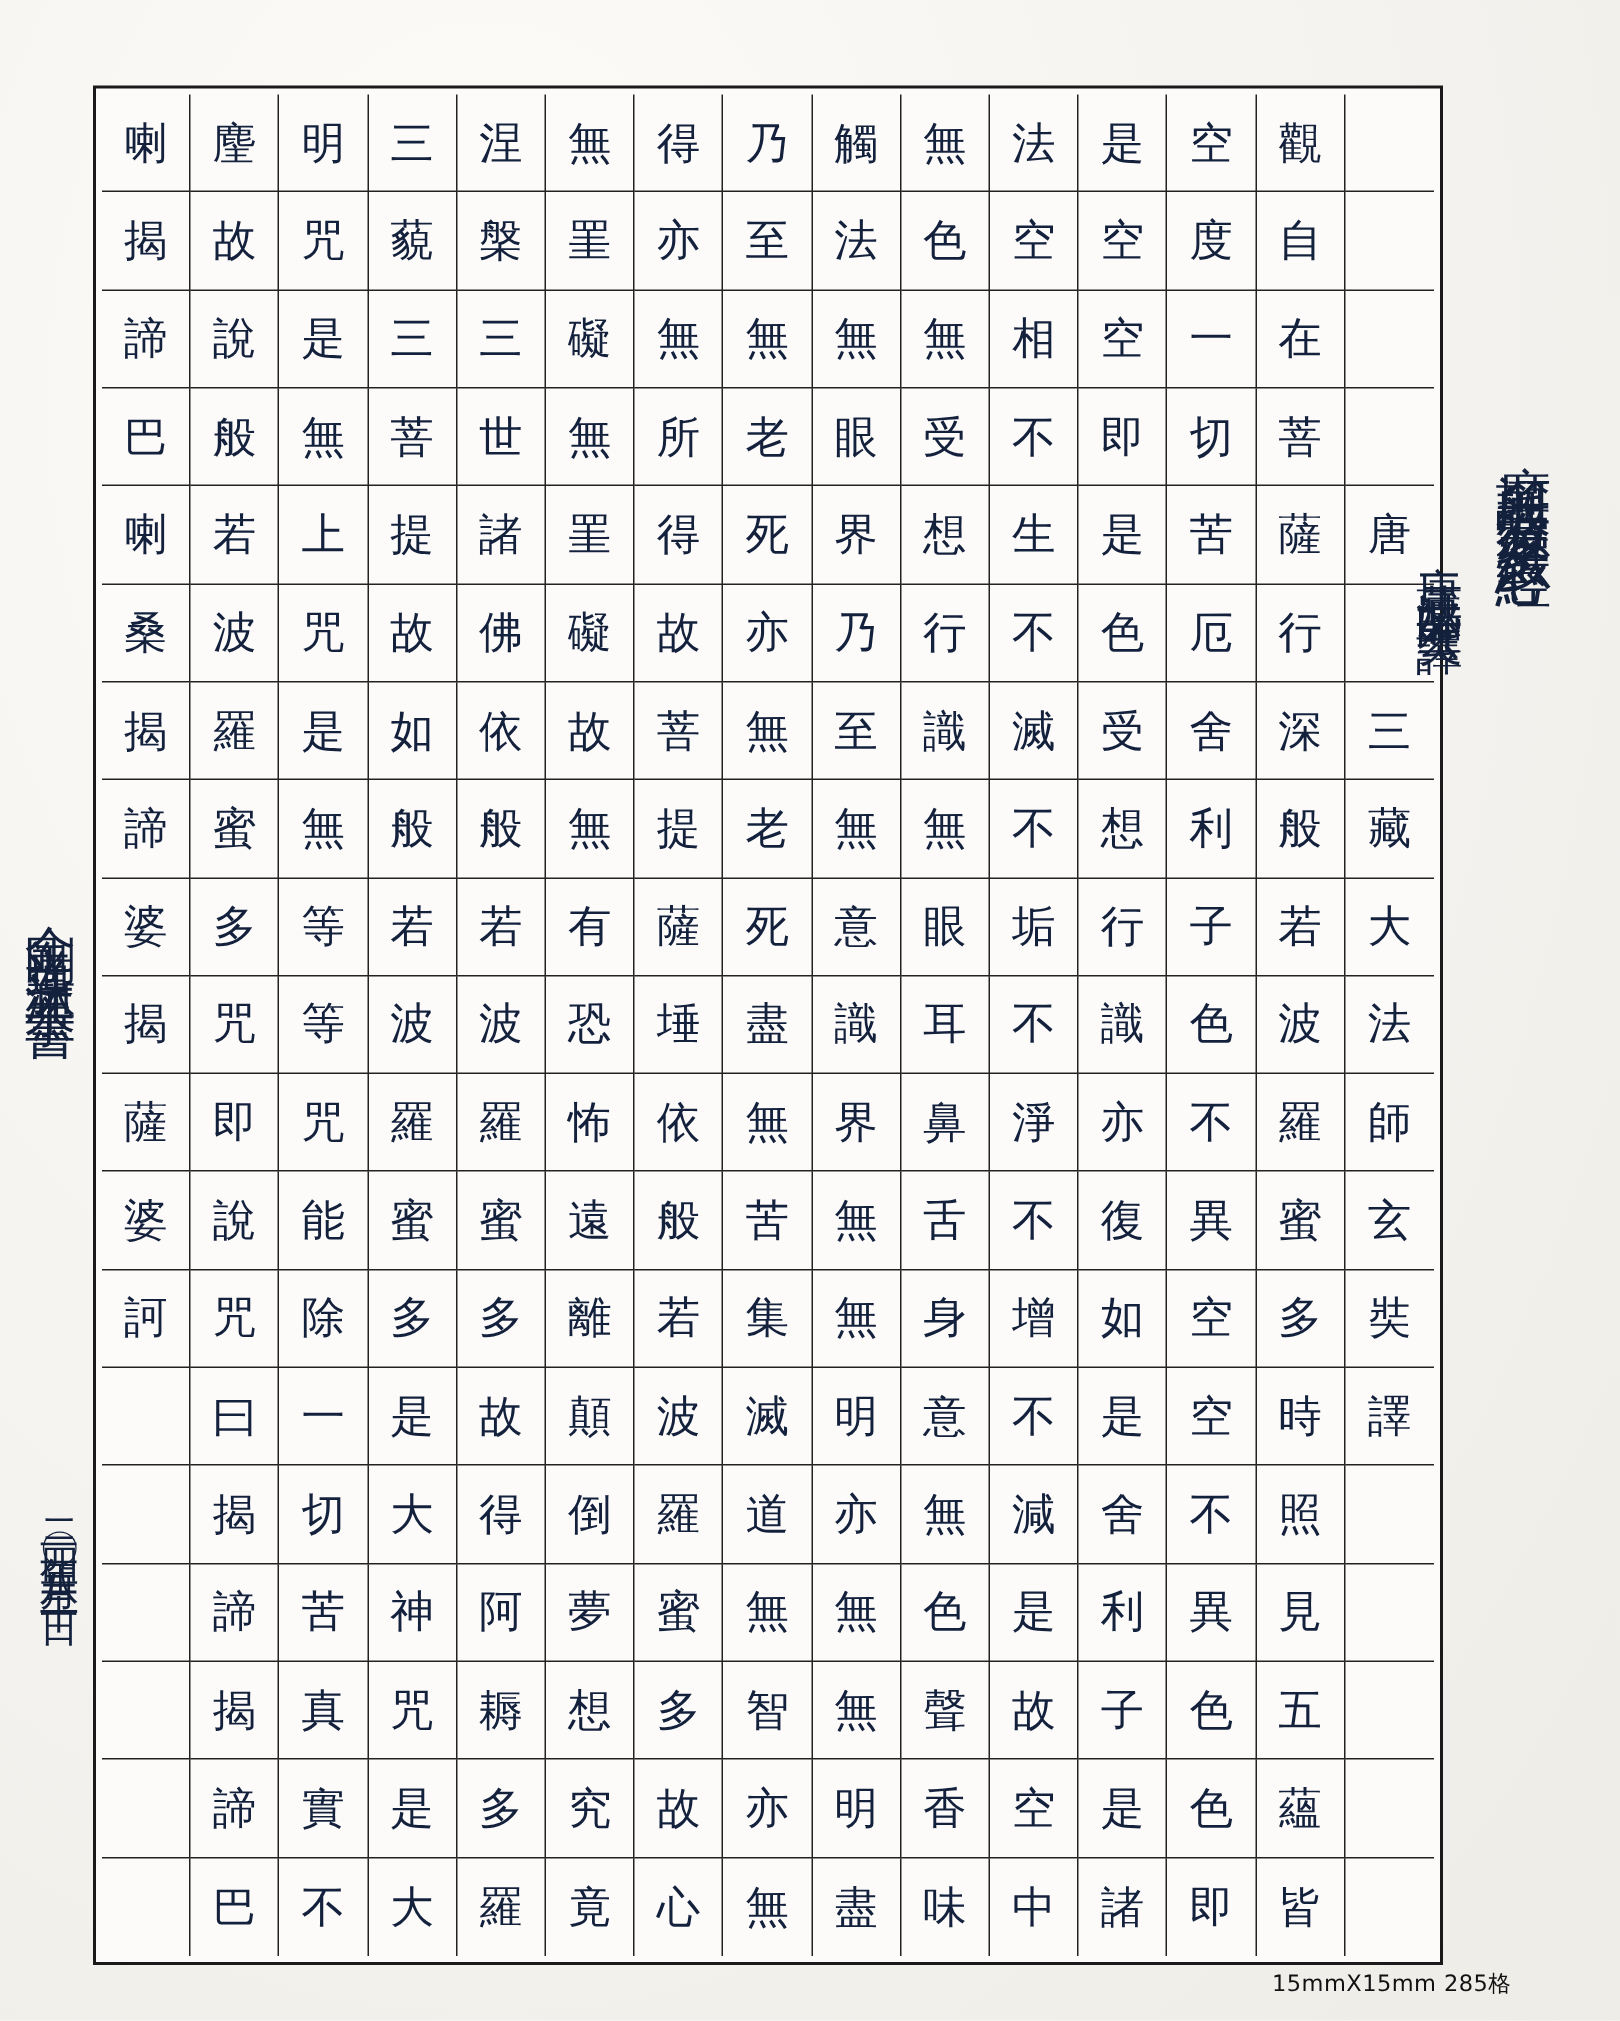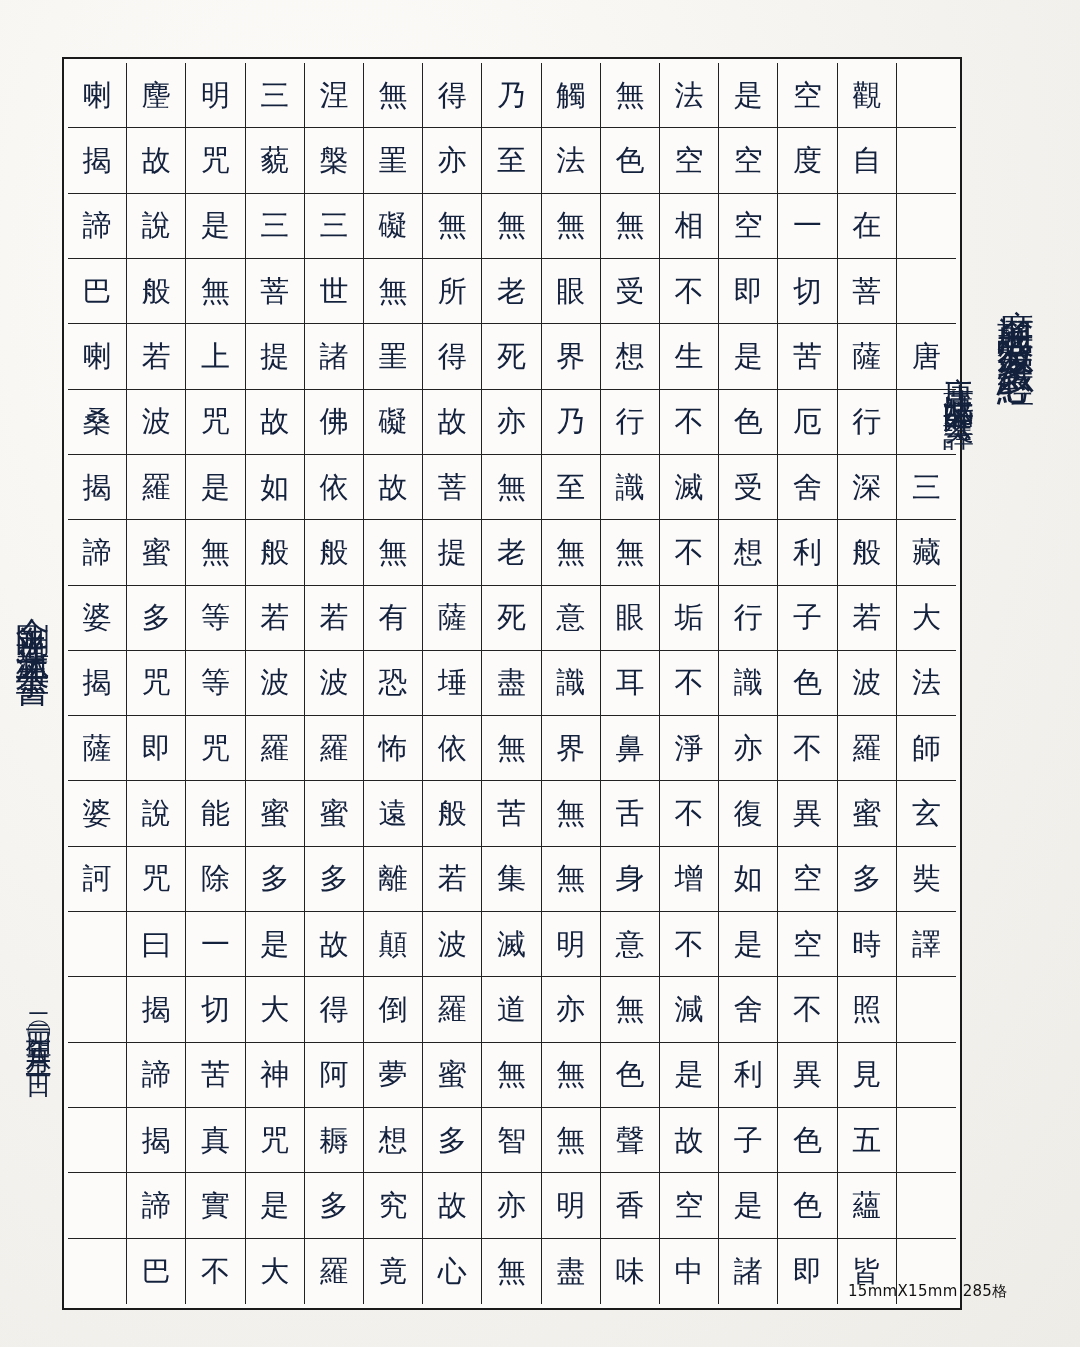--- a/index.html
+++ b/index.html
@@ -91,21 +91,21 @@
     writing-mode:vertical-rl;
     text-orientation:upright;
     font-size:26px;
     letter-spacing:6px;
     color:#14213d;
     font-family:"DejaVu Serif","Liberation Serif",serif;
     white-space:nowrap;
   }
   #grid-spec{
     position:absolute;
-    left:800px;top:1250px;
+    left:800px;top:1281px;
     font-size:15px;
     color:#111;
     font-family:"DejaVu Sans","Liberation Sans",sans-serif;
     letter-spacing:0.3px;
   }
 </style>
 </head>
 <body>
 
 <div class="paper"></div>

